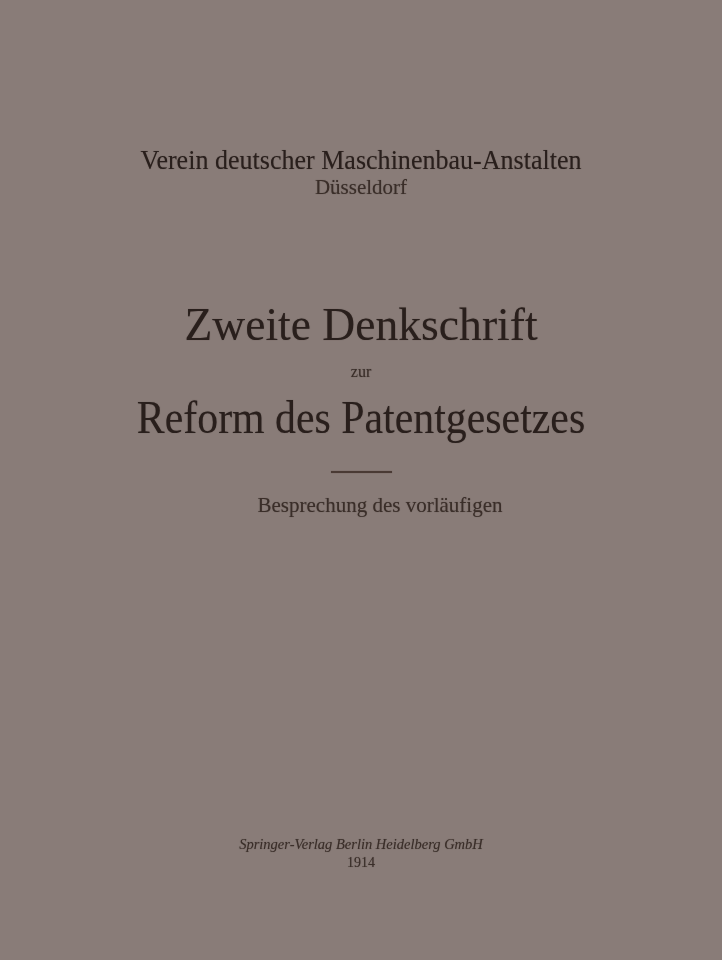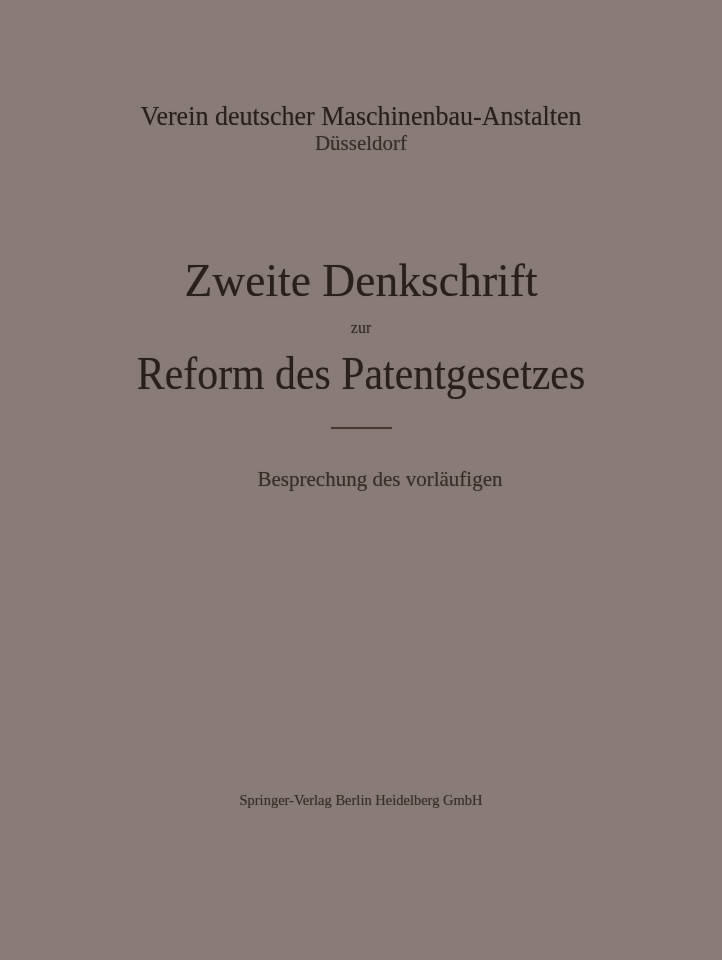--- a/index.html
+++ b/index.html
@@ -17,20 +17,21 @@
   body {
     background: var(--background);
     font-family: "Liberation Serif", "DejaVu Serif", serif;
     color: var(--ink);
     position: relative;
   }
   .cover {
     position: absolute;
     inset: 0;
     background: var(--background);
+    margin-top: 44px;
   }
   .line {
     position: absolute;
     left: 0;
     width: 100%;
     text-align: center;
     line-height: 1;
     white-space: nowrap;
     text-shadow: 0 0 1px rgba(46, 35, 30, 0.45);
   }
@@ -68,40 +69,41 @@
     top: 427px;
     left: 50%;
     width: 61px;
     height: 2px;
     margin-left: -30px;
     background: var(--rule);
     box-shadow: 0 0 1px rgba(46, 35, 30, 0.5);
   }
   .subtitle-wrap {
     position: absolute;
-    top: 466px;
+    top: 448px;
     left: 0;
     width: 100%;
     text-align: center;
     padding-left: 32px;
   }
   .subtitle-block {
     display: inline-block;
     text-align: left;
     font-size: 21px;
     line-height: 26px;
     color: var(--ink);
     transform: translateX(3px);
     text-shadow: 0 0 1px rgba(46, 35, 30, 0.45);
     white-space: nowrap;
   }
   .imprint {
     top: 793px;
     font-size: 14.5px;
     color: var(--ink);
+    font-style: italic;
   }
   .year {
     top: 812px;
     font-size: 14px;
     color: var(--ink);
   }
 </style>
 </head>
 <body>
 
@@ -120,14 +122,15 @@
   <div class="rule"></div>
 
   <div class="subtitle-wrap">
     <div class="subtitle-block">
       <div>Besprechung des vorläufigen</div>
     </div>
   </div>
 
   <div class="line imprint">Springer-Verlag Berlin Heidelberg GmbH</div>
 
+  <div class="line year">1914</div>
 
 </div>
 
 </body></html>

